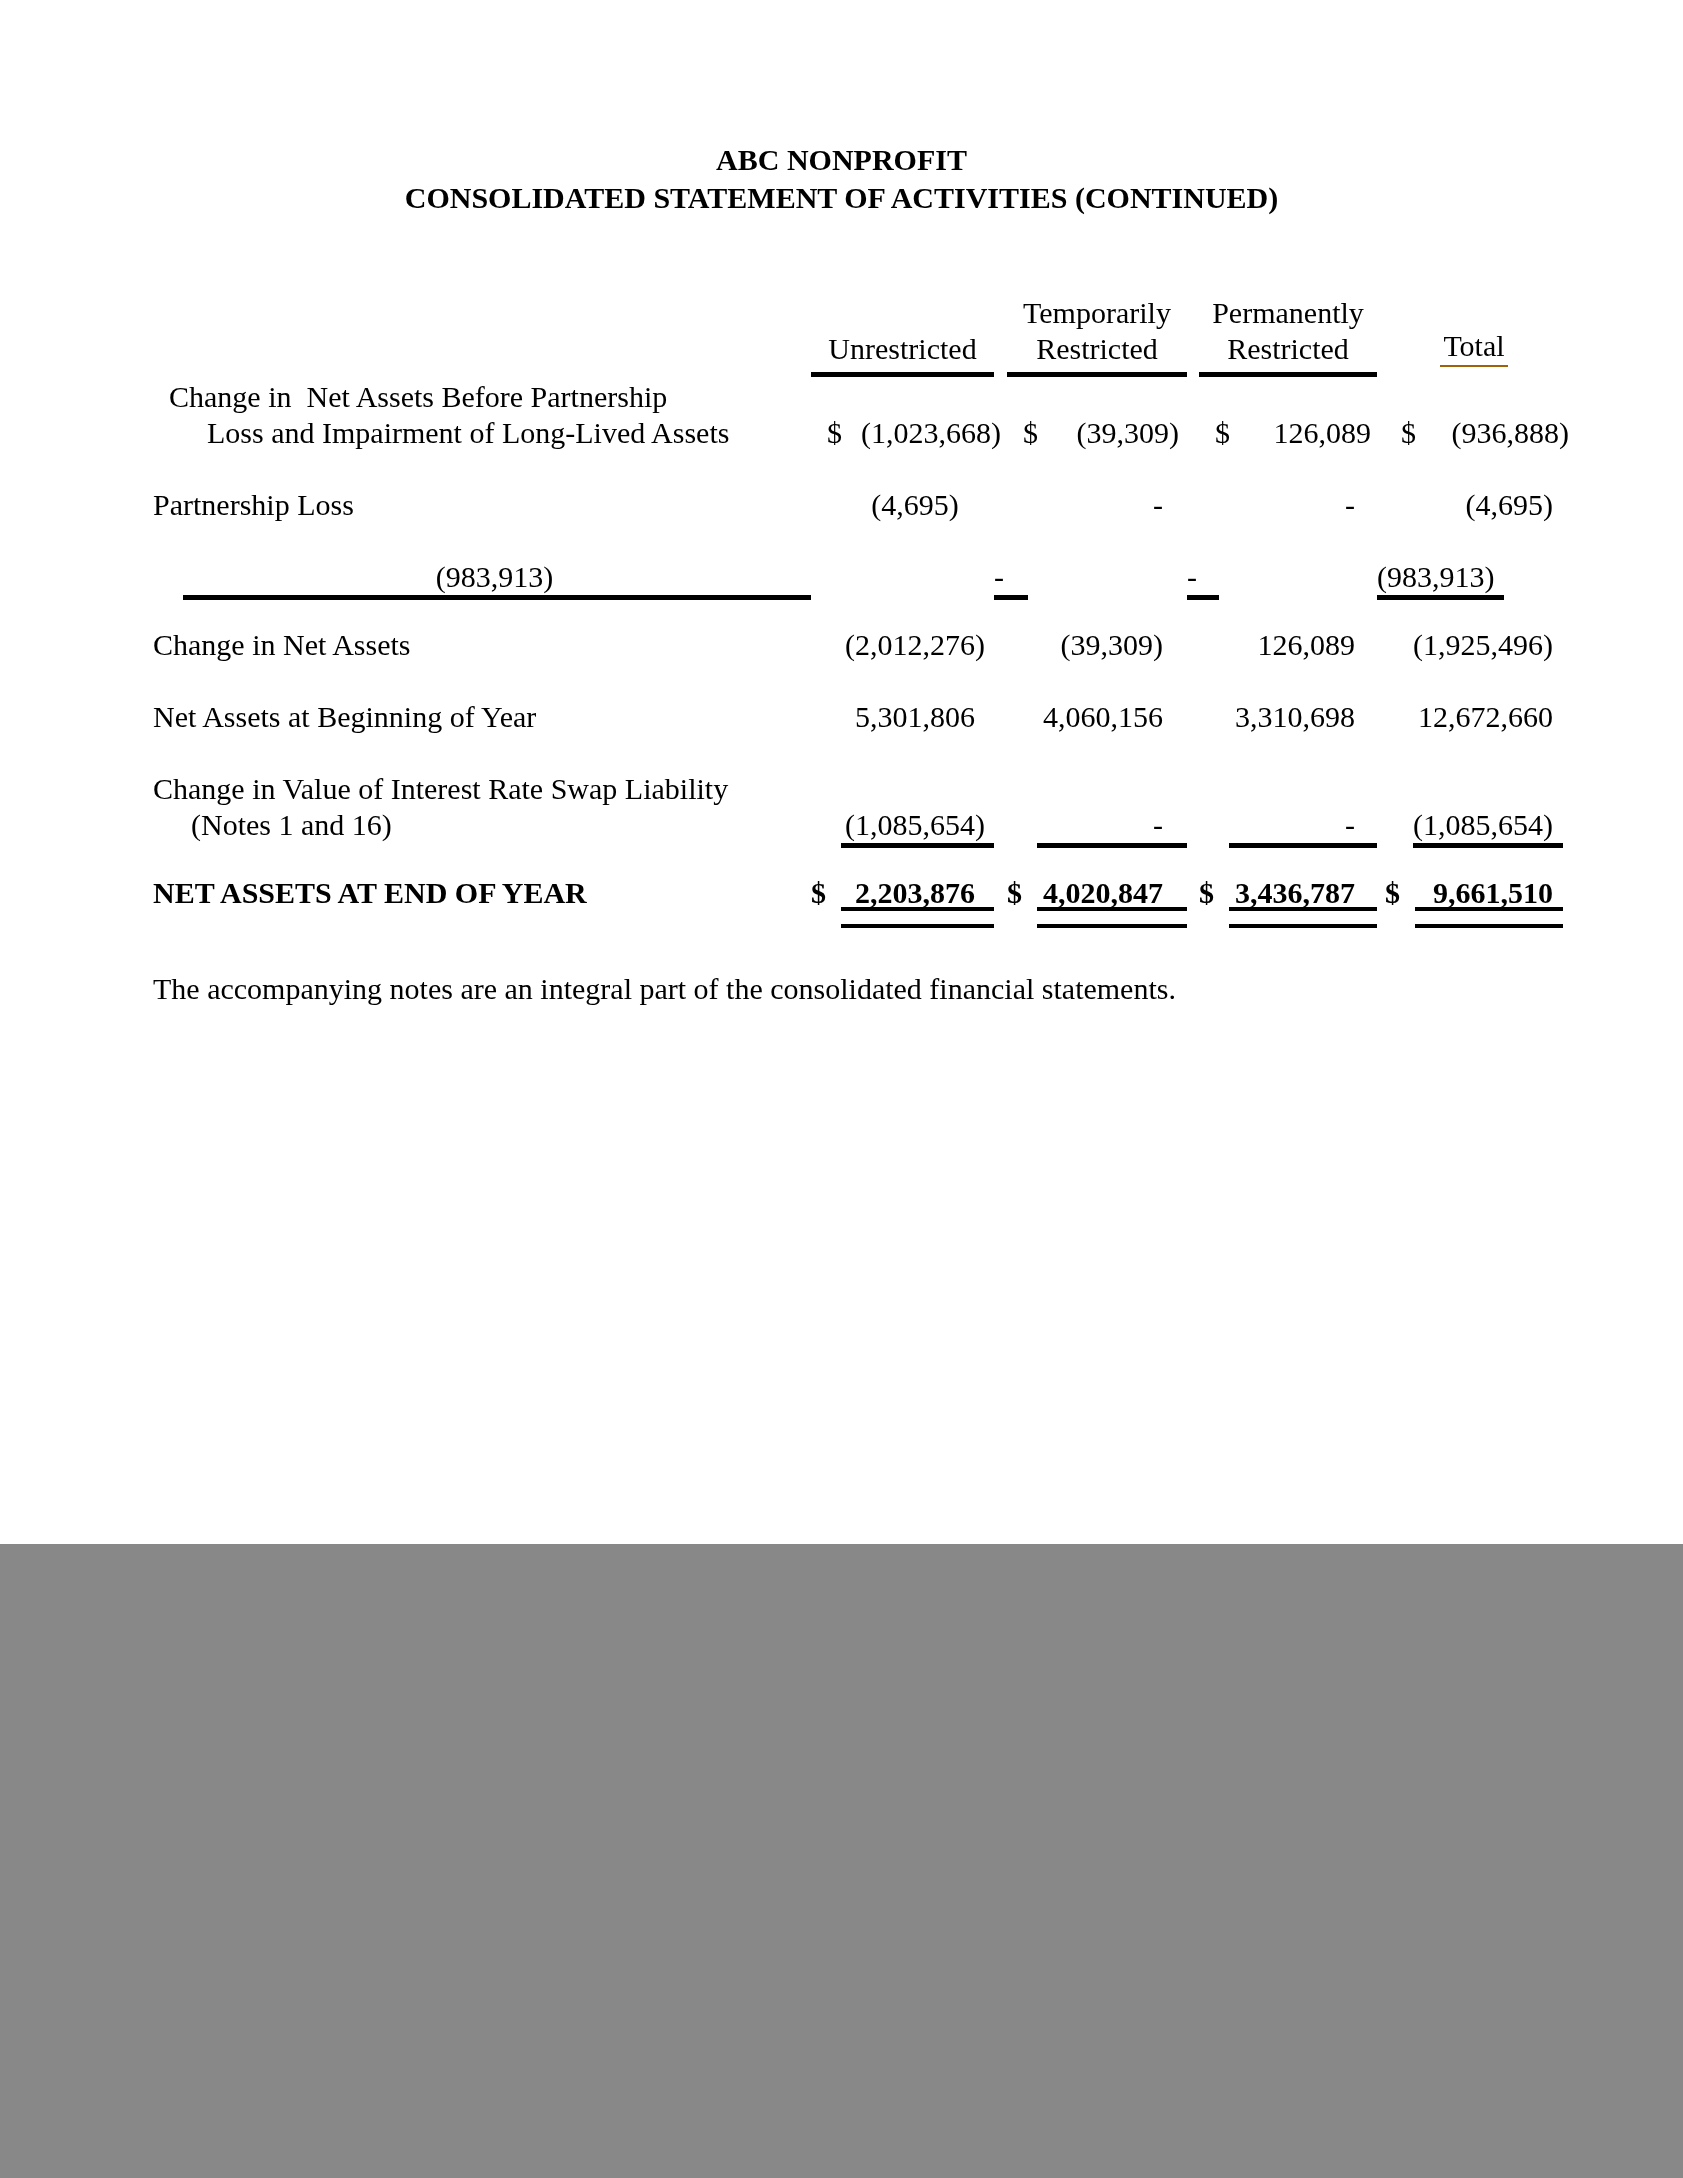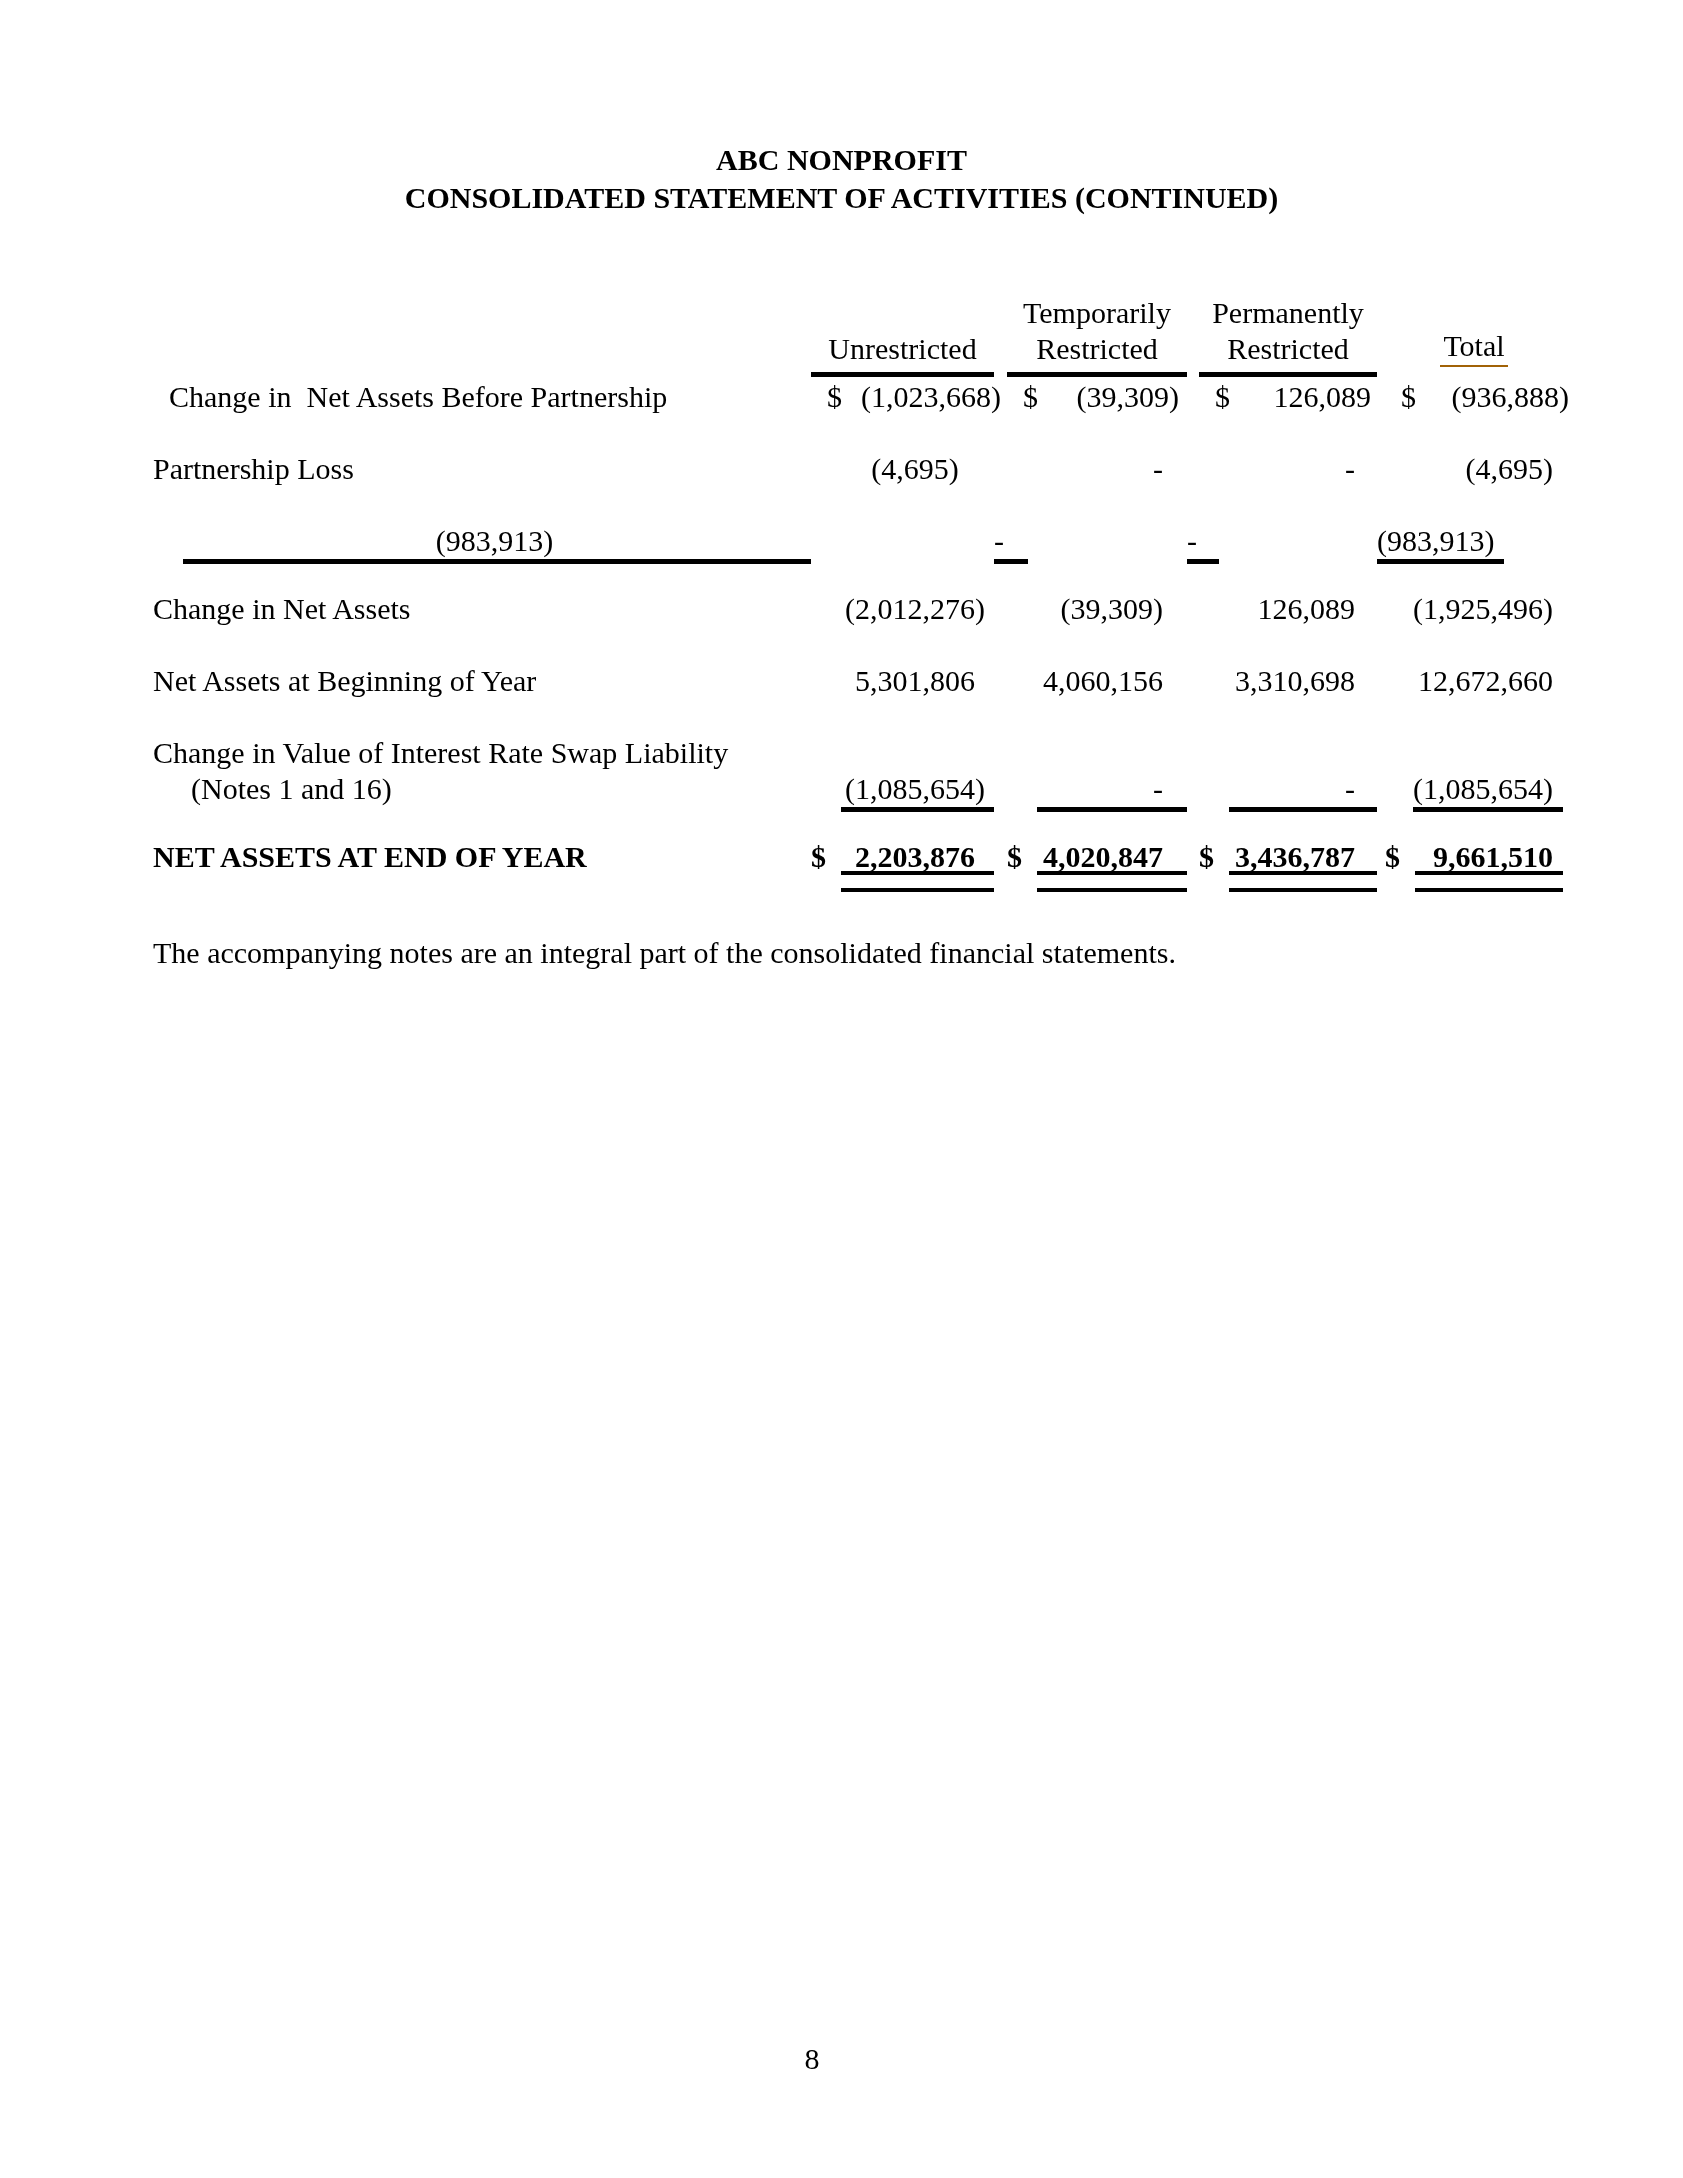--- a/index.html
+++ b/index.html
@@ -1,19 +1,19 @@
 <!DOCTYPE html>
 <html><head>
 <meta charset="utf-8">
 <style>
   * { margin:0; padding:0; box-sizing:border-box; }
   body { background:#888; }
   .page {
     position:relative;
-    width:1683px; height:2178px;
+    width:1683px; height:1544px;
     background:#ffffff;
     color:#000000;
     font-family:"Liberation Serif","DejaVu Serif",serif;
     font-size:30px;
     margin:0 auto;
     overflow:hidden;
   }
   .title-block { padding-top:141px; text-align:center; font-weight:bold; line-height:38px; }
   .content { margin-left:153px; width:1411px; }
 
@@ -91,20 +91,21 @@
       </div>
       <div></div>
       <div class="hcell c4">
         <span class="total-word">Total</span>
       </div>
     </div>
 
     <div class="trow mt-first">
       <div class="lbl">
         <span class="lline">Change in  Net Assets Before Partnership</span>
+        <span class="lline ind">Loss and Impairment of Long-Lived Assets</span>
       </div>
       <div class="mcell c1">
         <span class="cur">$</span>
         <span class="amt">(1,023,668)</span>
       </div>
       <div></div>
       <div class="mcell c2">
         <span class="cur">$</span>
         <span class="amt">(39,309)</span>
       </div>

